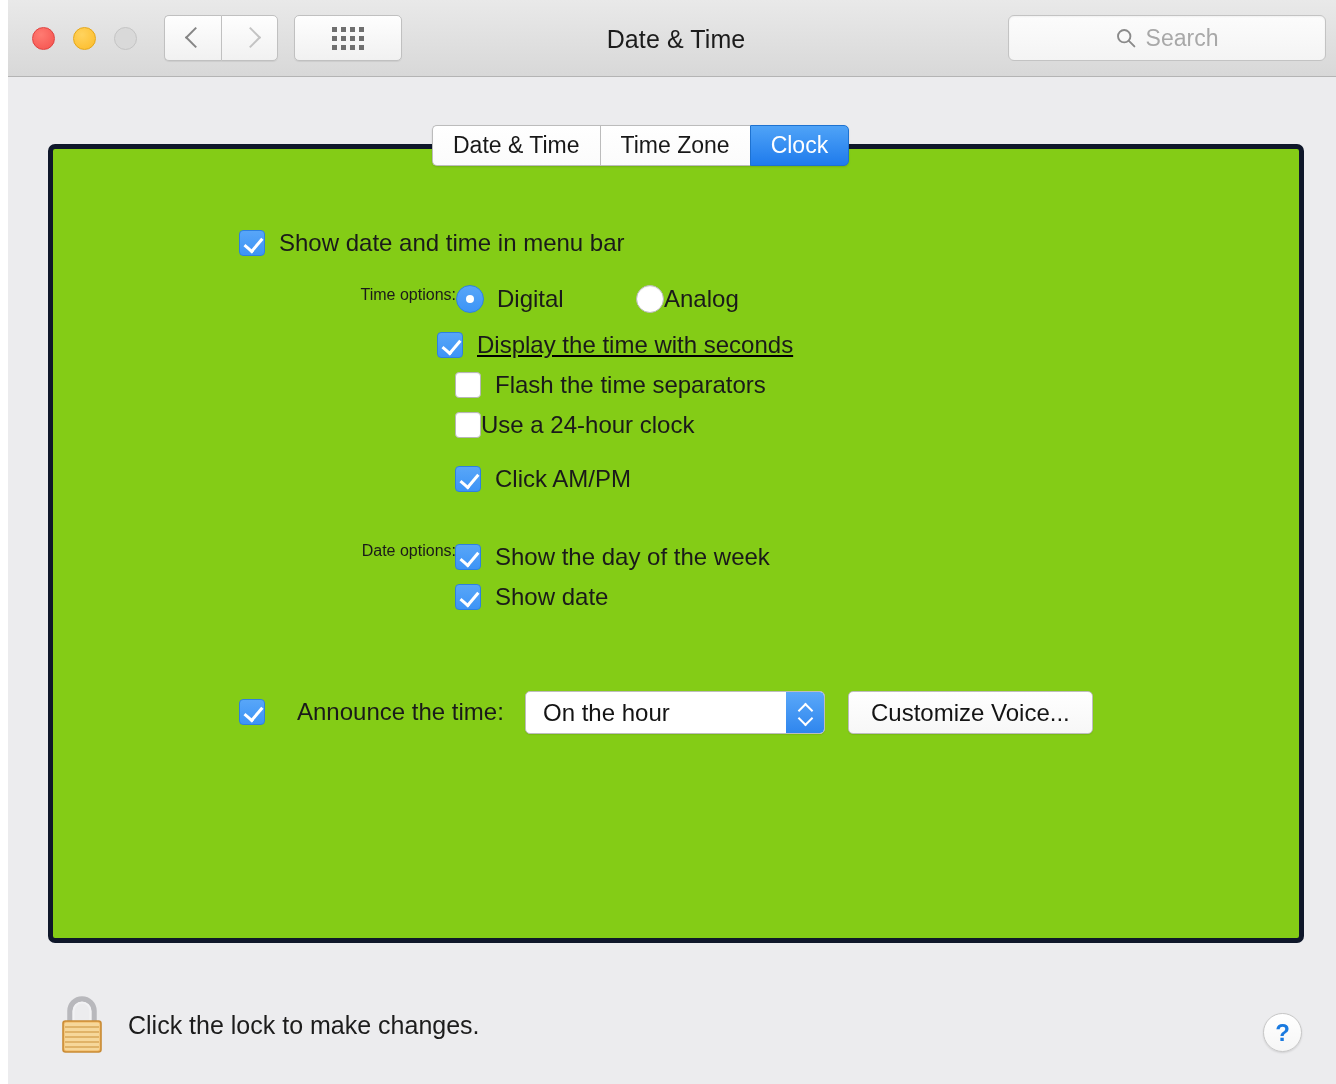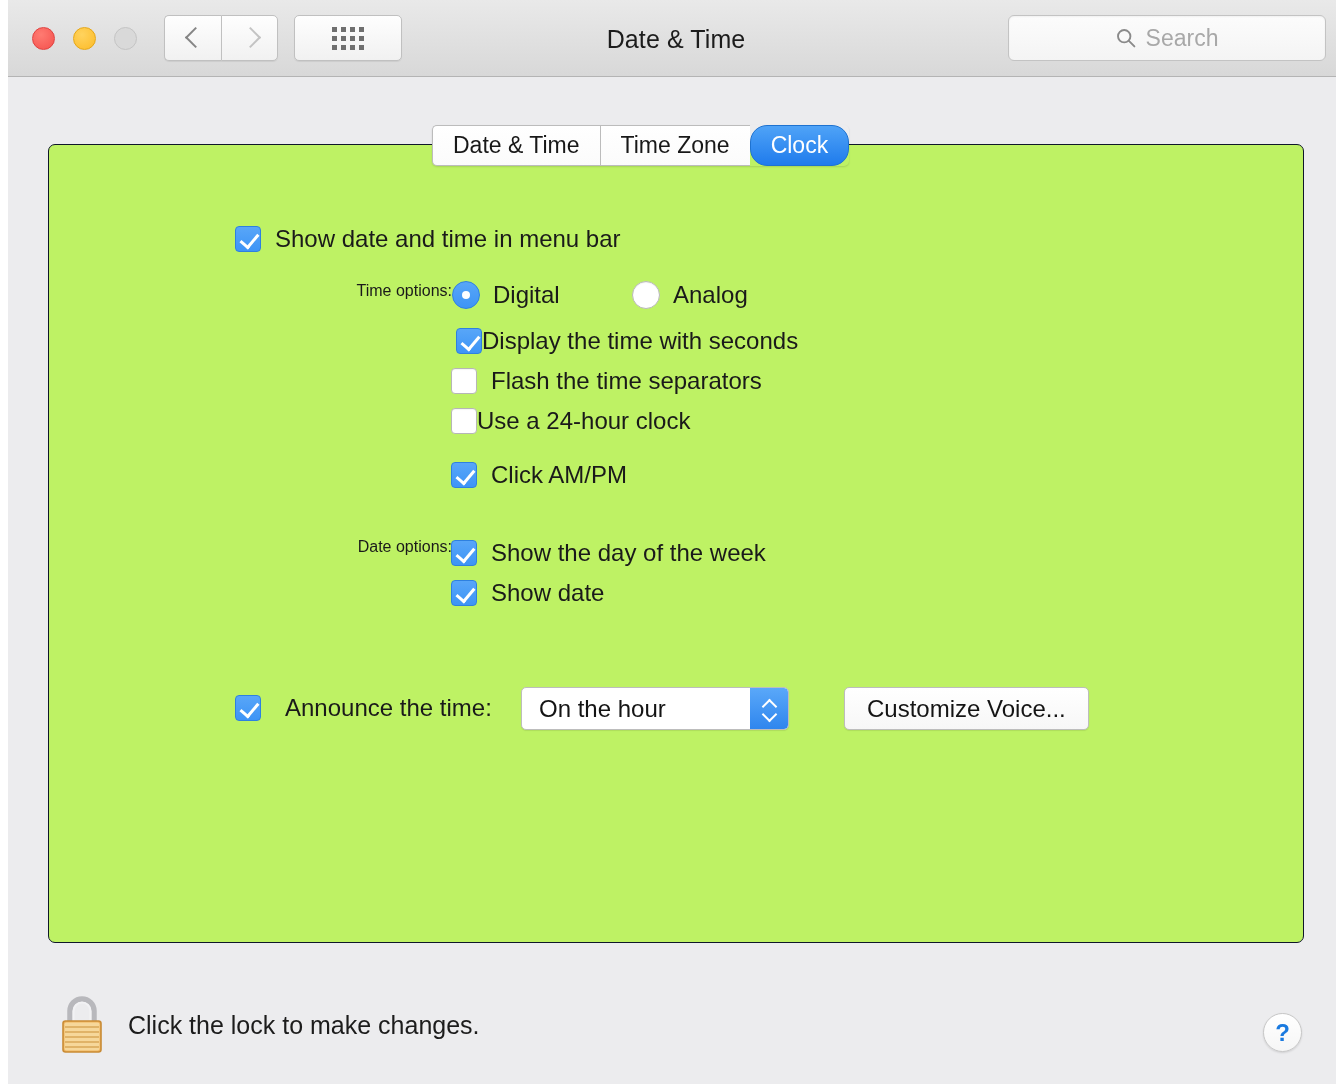--- a/index.html
+++ b/index.html
@@ -154,32 +154,31 @@
     border: 1px solid #bcbcbc;
     border-right: none;
   }
   .tab:first-child { border-radius: 5px 0 0 5px; }
   .tab:last-child  { border-radius: 0 5px 5px 0; border-right: 1px solid #1e72d0; }
   .tab.selected {
     background: linear-gradient(180deg, #4fa3f7 0%, #1f7bec 100%);
     color: #ffffff;
     border-color: #1e72d0;
     border-left: 1px solid #1e72d0;
-    border-radius: 17px;
   }
 
   
   .panel {
     position: absolute;
     left: 40px; top: 144px;
     width: 1256px;
     height: 799px;
-    background: #bef264;
+    background: #84cc16;
     border-radius: 7px;
-    border: 1px solid #0f172a;
+    border: 5px solid #0f172a;
   }
 
   
   .row { position: absolute; display: flex; align-items: center; }
 
   .label-right {
     font-size: 16px;
     color: #1a1a1a;
     text-align: right;
   }
@@ -235,21 +234,21 @@
     background: #fff;
   }
   .rb.off {
     background: #ffffff;
     border: 1px solid #b9b9b9;
     box-shadow: inset 0 1px 1px rgba(0,0,0,0.05);
   }
 
   
   .popup {
-    width: 268px; height: 43px;
+    width: 300px; height: 43px;
     background: #ffffff;
     border: 1px solid #bdbdbd;
     border-radius: 5px;
     display: flex;
     align-items: center;
     box-shadow: 0 1px 1px rgba(0,0,0,0.09);
     overflow: hidden;
     position: relative;
   }
   .popup-label {
@@ -399,26 +398,26 @@
 
     <div class="row" style="left:0px; top:137px; width:403px; justify-content:flex-end;">
       <span class="label-right">Time options:</span>
     </div>
 
     <div class="row" style="left:403px; top:136px; gap:13px;">
       <span class="rb on"></span>
       <span class="opt-text">Digital</span>
     </div>
 
-    <div class="row" style="left:583px; top:136px; gap:13px;">
+    <div class="row" style="left:583px; top:136px; ">
       <span class="rb off"></span>
       <span class="opt-text">Analog</span>
     </div>
 
-    <div class="row" style="left:407px; top:182px; ">
+    <div class="row" style="left:384px; top:182px; gap:14px;text-decoration:underline;">
       <span class="cb on"></span>
       <span class="opt-text">Display the time with seconds</span>
     </div>
 
     <div class="row" style="left:402px; top:222px; gap:14px;">
       <span class="cb off"></span>
       <span class="opt-text">Flash the time separators</span>
     </div>
 
     <div class="row" style="left:402px; top:262px; gap:0;">
@@ -438,21 +437,21 @@
     <div class="row" style="left:402px; top:394px; gap:14px;">
       <span class="cb on"></span>
       <span class="opt-text">Show the day of the week</span>
     </div>
 
     <div class="row" style="left:402px; top:434px; gap:14px;">
       <span class="cb on"></span>
       <span class="opt-text">Show date</span>
     </div>
 
-    <div class="row" style="left:186px; top:549px; gap:24px;align-items:center;">
+    <div class="row" style="left:186px; top:549px; gap:32px;align-items:center;">
       <span class="cb on"></span>
       <span class="opt-text">Announce the time:</span>
     </div>
 
     <div class="popup" style="position:absolute; left:472px; top:542px;">
       <span class="popup-label">On the hour</span>
       <span class="stepper">
         <span class="ar up"></span>
         <span class="ar dn"></span>
       </span>

